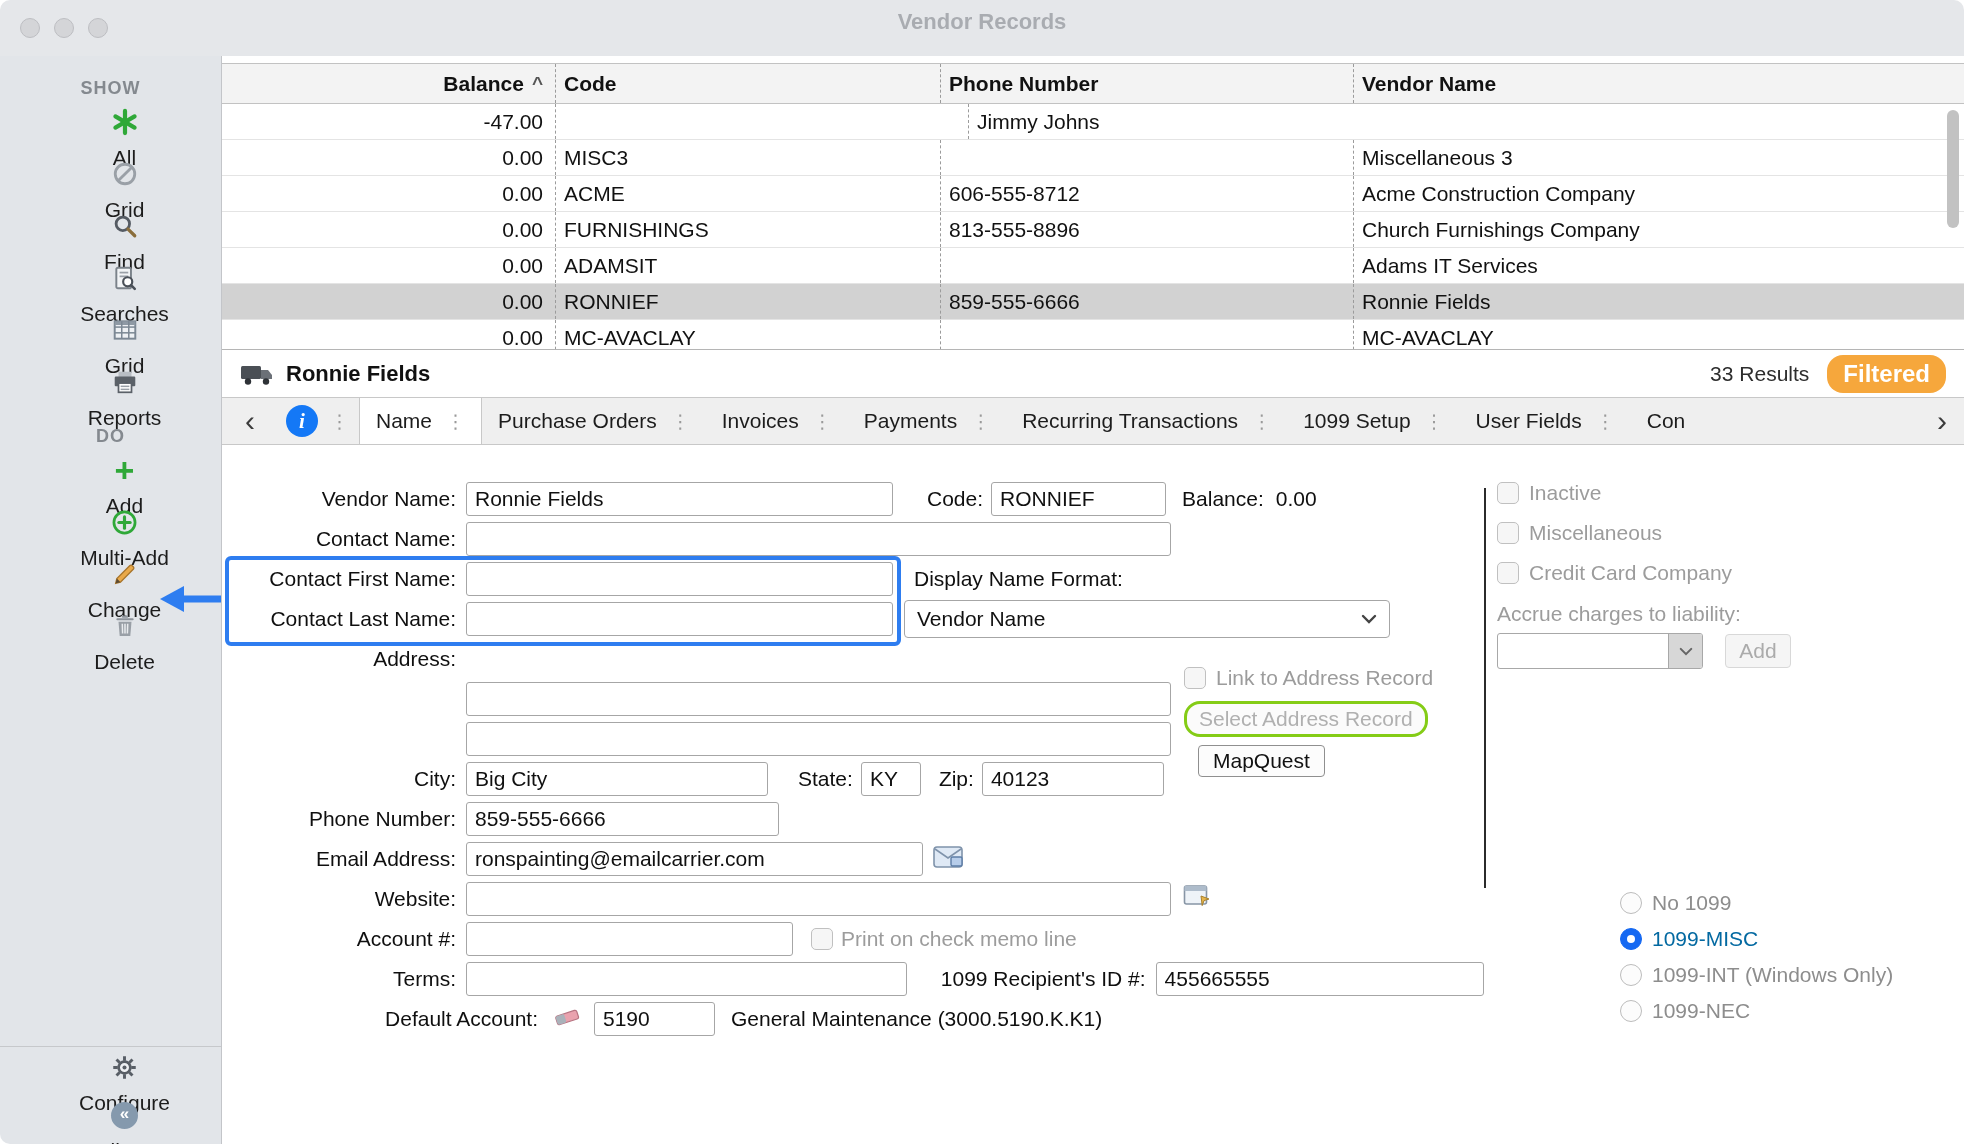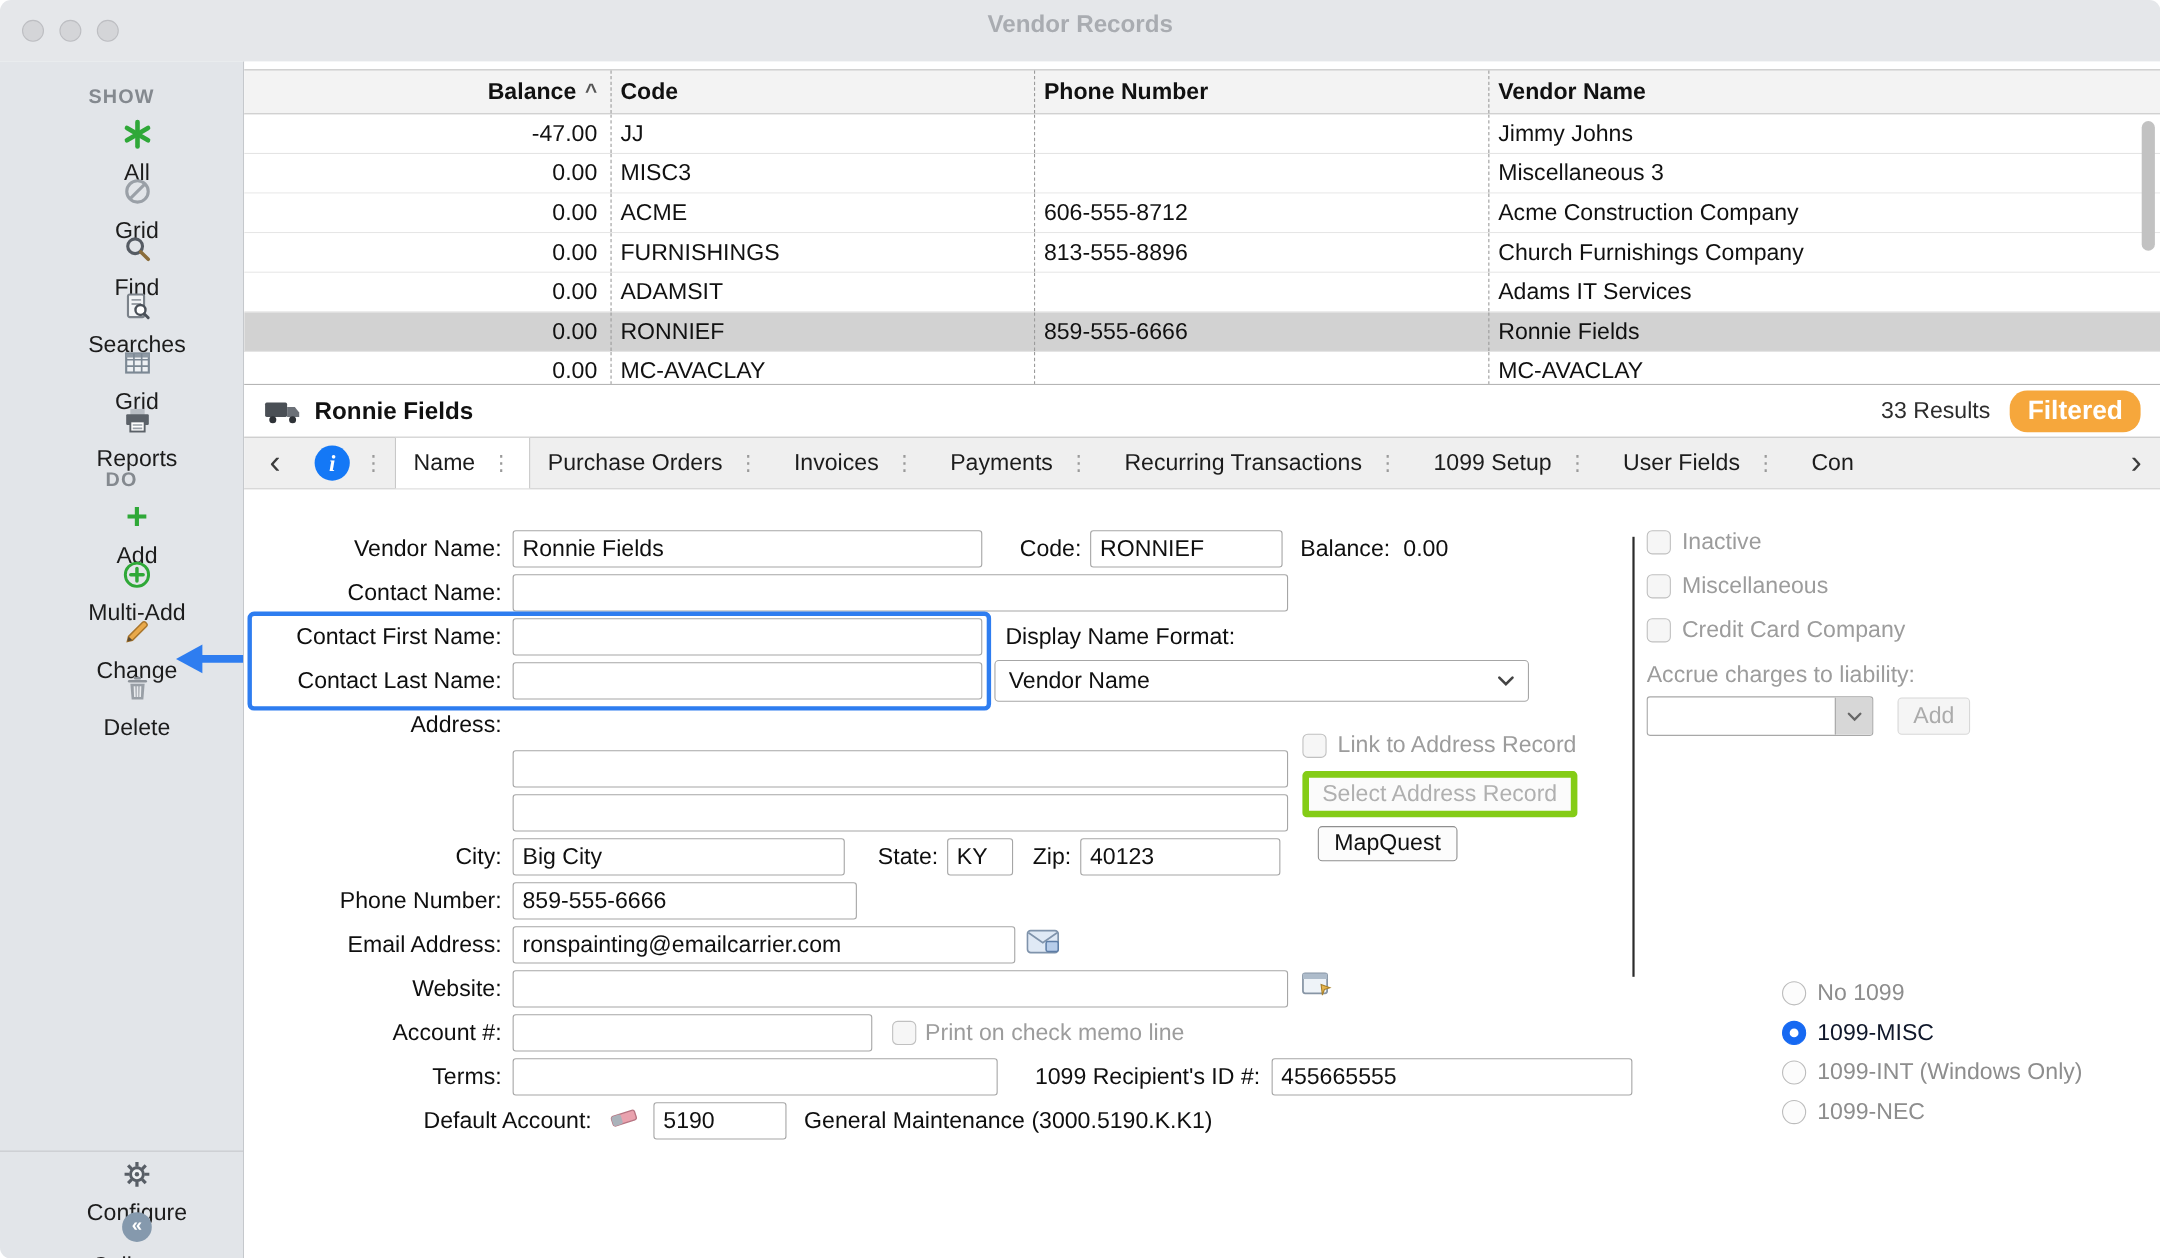--- a/index.html
+++ b/index.html
@@ -84,39 +84,39 @@
               align-items:center; justify-content:space-between; padding:0 12px; }
   .gray-lbl { color:#9c9c9c; white-space:nowrap; }
   .cb { width:22px; height:22px; border:1.5px solid #c0c0c0; border-radius:5px; background:#f6f6f6; flex:none; }
   .rb { width:22px; height:22px; border:1.5px solid #bcbcbc; border-radius:50%; background:#fcfcfc; flex:none; position:relative; }
   .rb.on { background:#1669f2; border-color:#1669f2; }
   .rb.on::after { content:""; position:absolute; width:8px; height:8px; border-radius:50%; background:#fff;
                   top:50%; left:50%; transform:translate(-50%,-50%); }
 
   .addr-cluster { position:absolute; left:962px; top:218px; width:330px; }
   .ac-row { height:30px; display:flex; align-items:center; margin-bottom:8px; }
-  .select-addr-btn { display:inline-block; color:#b0b0b0; border:6px solid #84cc16; border-radius:4px; background:#fbfbfb;
+  .select-addr-btn { display:inline-block; color:#b0b0b0; border:3px solid #84cc16; border-radius:16px; background:#fbfbfb;
                      padding:3px 12px; margin-bottom:8px; }
   .mapquest-btn { display:inline-block; color:#111; border:1px solid #8f8f8f; border-radius:4px; background:#fcfcfc;
                   padding:3px 14px;margin-left:14px; }
 
   .vdivider { position:absolute; left:1262px; top:43px; width:2px; height:400px; background:#2b2b2b; }
   .right-col { position:absolute; left:1275px; top:28px; }
   .rc-row { height:40px; display:flex; align-items:center; }
   .accrue-lbl { margin-top:6px; height:30px; display:flex; align-items:center; color:#9c9c9c; }
   .accrue-row { margin-top:4px; display:flex; align-items:center; }
   .combo { width:206px; height:36px; border:1px solid #a8a8a8; border-radius:3px; background:#fff; display:flex; overflow:hidden; }
   .combo-val { flex:1; }
   .combo-btn { width:34px; background:#d7d7d7; border-left:1px solid #a8a8a8; display:flex; align-items:center; justify-content:center; }
   .add-btn-disabled { width:66px; height:34px; display:flex; align-items:center; justify-content:center; color:#ababab;
                       background:#f5f5f5; border:1px solid #d8d8d8; border-radius:4px; }
   .radio-col { position:absolute; left:1398px; top:440px; }
   .rrow { height:36px; display:flex; align-items:center; }
   .radio-lbl { margin-left:10px; color:#8d8d8d; white-space:nowrap; }
-  .radio-lbl.dark { color:#0f172a; }
+  .radio-lbl.dark { color:#0369a1; }
 
   
   .highlight-box { position:absolute; left:225px; top:556px; width:676px; height:90px; border:4px solid #2e7df0;
                    border-radius:6px; z-index:90; pointer-events:none; }
   .arrow-anno { position:absolute; left:158px; top:582px; z-index:90; pointer-events:none; }
 </style>
 </head>
 <body>
 
 <div class="window">
@@ -287,21 +287,20 @@
           <span>Phone Number</span>
         </div>
       <div class="tc c-vendor">
           <span>Vendor Name</span>
         </div>
     </div>
 
     <div class="grid-body">
       <div class="trow">
         <div class="tc c-bal">-47.00</div>
-        <div class="tc c-code">JJ</div>
         <div class="tc c-phone"></div>
         <div class="tc c-vendor">Jimmy Johns</div>
       </div>
       <div class="trow">
         <div class="tc c-bal">0.00</div>
         <div class="tc c-code">MISC3</div>
         <div class="tc c-phone"></div>
         <div class="tc c-vendor">Miscellaneous 3</div>
       </div>
       <div class="trow">

